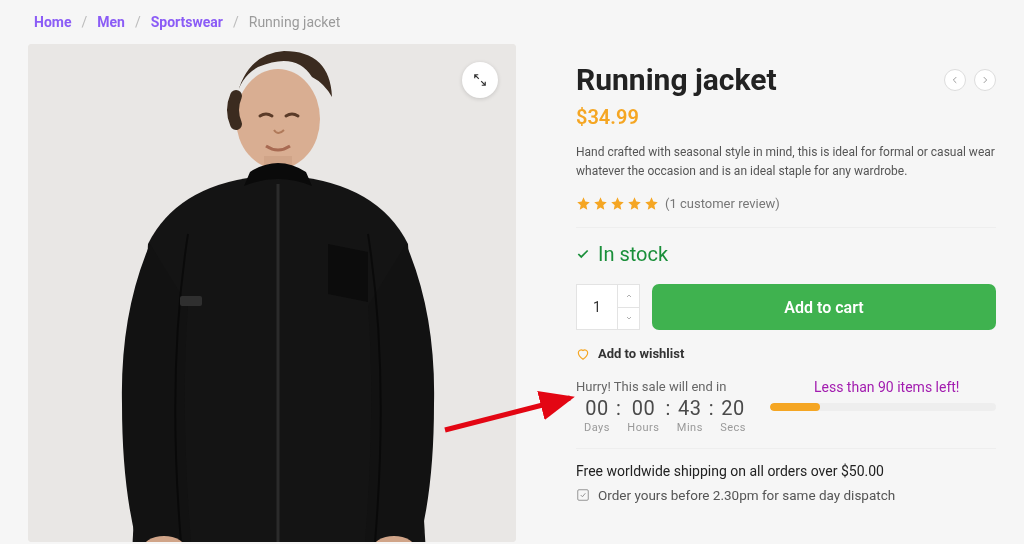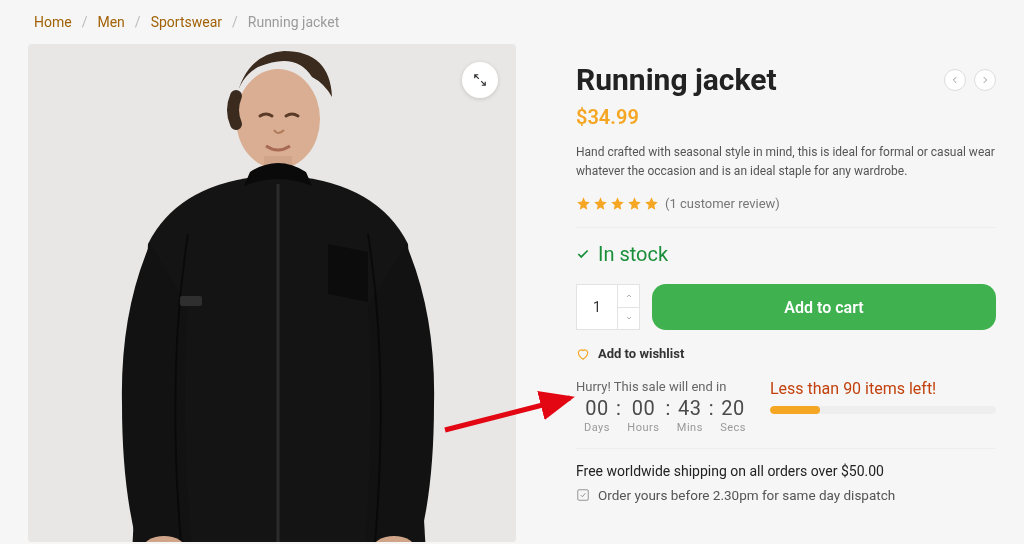--- a/index.html
+++ b/index.html
@@ -3,21 +3,21 @@
 <meta charset="utf-8">
 <style>
   * { box-sizing: border-box; margin: 0; padding: 0; font-family: -apple-system, BlinkMacSystemFont, "Segoe UI", Roboto, Arial, sans-serif; }
   body { background: #f6f6f6; color: #333; font-size: 14px; }
   .page { width: 1024px; height: 544px; padding: 8px 28px 0 28px; position: relative; overflow: hidden; }
 
   
   .breadcrumb { display: flex; align-items: center; gap: 10px; font-size: 14px; color: #333; padding: 6px 6px 14px 6px; }
   .breadcrumb .sep { color: #bbb; }
   .breadcrumb .current { color: #9b9b9b; }
-  .breadcrumb a { color: #a16207; text-decoration: none; }
+  .breadcrumb a { color: #8b5cf6; text-decoration: none; font-weight: bold; }
 
   .product { display: flex; gap: 60px; }
 
   
   .gallery { position: relative; width: 488px; height: 498px; background: #e9e7e5; border-radius: 4px; overflow: hidden; }
   .gallery .image { width: 100%; height: 100%; }
   .expand-btn { position: absolute; top: 18px; right: 18px; width: 36px; height: 36px; border-radius: 50%; background: #fff; display:flex; align-items:center; justify-content:center; box-shadow: 0 1px 4px rgba(0,0,0,.15); cursor:pointer; }
   .expand-btn svg { width: 14px; height: 14px; stroke:#333; fill:none; stroke-width:2; }
 
   
@@ -42,36 +42,36 @@
   .stock svg { width:14px; height:14px; stroke:#1a8f3a; stroke-width:3; fill:none; }
 
   .cart-row { display:flex; gap:12px; align-items:stretch; }
   .qty { display:flex; width:64px; height:46px; border:1px solid #e3e3e3; background:#fff; }
   .qty-val { flex:1; display:flex; align-items:center; justify-content:center; font-size:14px; color:#333; }
   .qty-btns { width:22px; display:flex; flex-direction:column; border-left:1px solid #e3e3e3; }
   .qty-btn { flex:1; display:flex; align-items:center; justify-content:center; cursor:pointer; }
   .qty-btn + .qty-btn { border-top:1px solid #e3e3e3; }
   .qty-btn svg { width:8px; height:8px; stroke:#888; stroke-width:2; fill:none; }
 
-  .add-to-cart { flex:1; background:#3fb24f; color:#fff; font-size:16px; font-weight:600; border:none; border-radius:14px; display:flex; align-items:center; justify-content:center; cursor:pointer; }
+  .add-to-cart { flex:1; background:#3fb24f; color:#fff; font-size:16px; font-weight:600; border:none; border-radius:7px; display:flex; align-items:center; justify-content:center; cursor:pointer; }
 
   .wishlist { display:flex; align-items:center; gap:8px; margin-top:16px; font-weight:700; font-size:13px; color:#333; cursor:pointer; }
   .wishlist svg { width:14px; height:14px; fill:none; stroke:#f5a623; stroke-width:2; }
 
   .deal-row { display:flex; margin-top:18px; padding-bottom:14px; border-bottom:1px solid #eee; gap:24px; }
   .countdown-wrap { }
   .deal-label { font-size:13px; color:#666; margin-bottom:2px; }
   .countdown { display:flex; align-items:baseline; gap:6px; font-size:20px; color:#555; letter-spacing:.5px;margin-left:8px; }
   .cd-seg { display:flex; flex-direction:column; align-items:center; gap:1px; }
   .cd-val { font-size:20px; color:#4a4a4a; }
   .cd-unit { font-size:11px; color:#999; }
   .cd-colon { font-size:20px; color:#4a4a4a; padding-bottom:12px; }
 
   .stock-col { flex:1; }
-  .stock-label { font-size:16px; color:#c2410c; margin-bottom:8px; }
+  .stock-label { font-size:14px; color:#a21caf; margin-bottom:8px;margin-left:44px; }
   .progress { width:100%; height:8px; background:#eee; border-radius:5px; overflow:hidden; }
   .progress-fill { height:100%; background:#f5a623; border-radius:5px; }
 
   .shipping { font-weight:400; font-size:14px; margin-top:14px; color:#222; }
   .perk { display:flex; align-items:center; gap:8px; font-size:13.5px; color:#555; margin-top:8px; }
   .perk svg { width:14px; height:14px; stroke:#888; stroke-width:1.5; fill:none; }
 
   
   .pointer { position:absolute; left:440px; top:380px; pointer-events:none; }
   .pointer svg { width:150px; height:60px; }

